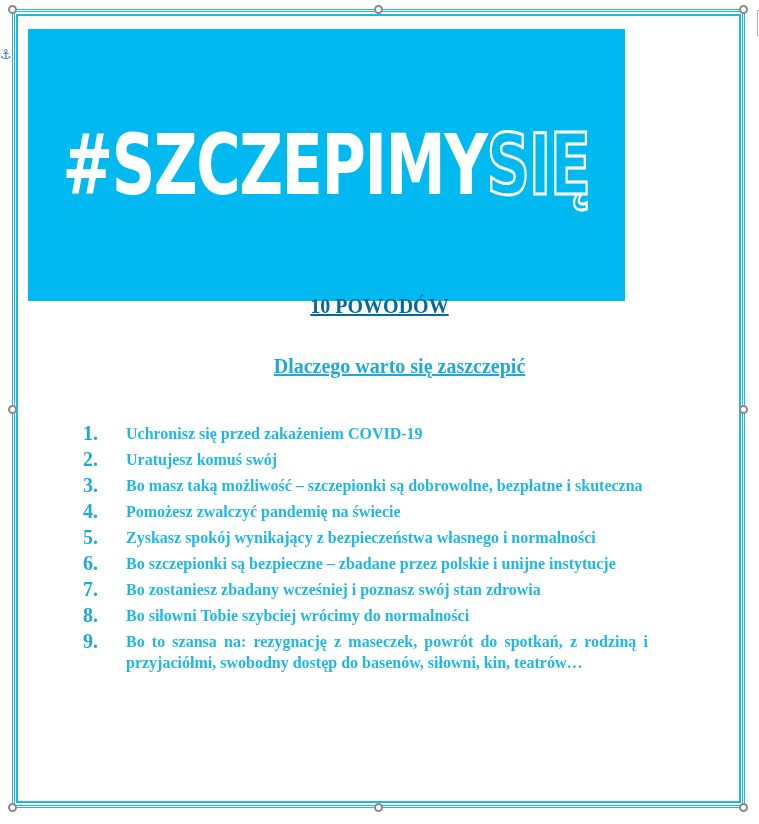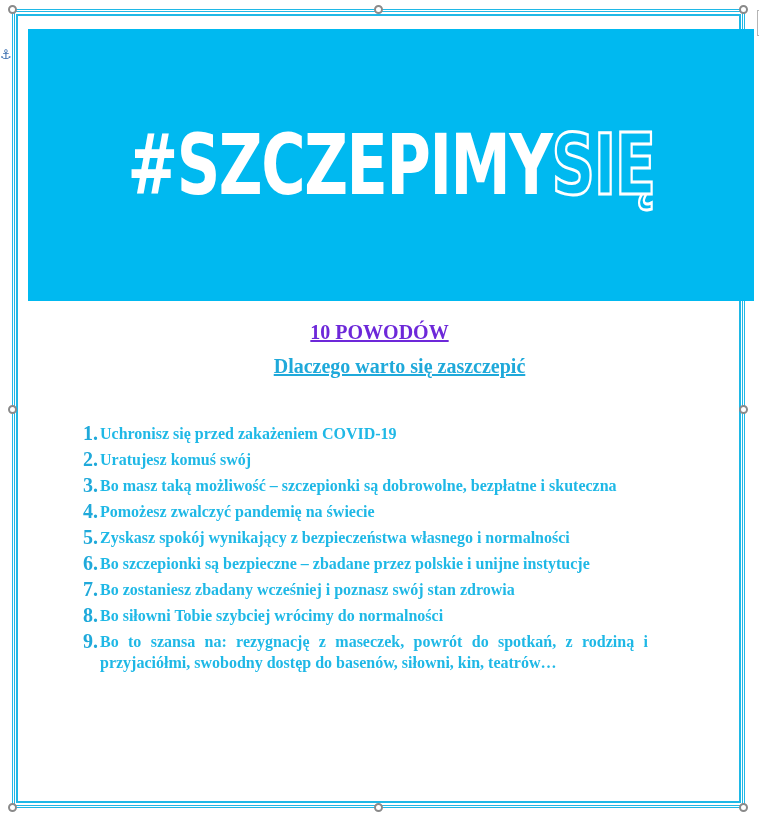--- a/index.html
+++ b/index.html
@@ -2,29 +2,29 @@
 <html><head>
 <meta charset="utf-8">
 <style>
   html, body { margin:0; padding:0; }
   body { width:759px; height:824px; background:#ffffff; position:relative; overflow:hidden; font-family:"Liberation Serif", serif; }
   .frame { position:absolute; left:12px; top:9px; width:733px; height:799px; border:3px double #1fb8e6; box-sizing:border-box; }
   .frame-inner { position:absolute; left:16px; top:14px; width:725px; height:789px; border:2px solid #1fb8e6; box-sizing:border-box; }
   .handle { position:absolute; width:9px; height:9px; border-radius:50%; background:#fff; border:2px solid #8a8a8a; box-sizing:border-box; }
   .anchor { position:absolute; left:0px; top:47px; font-size:13px; color:#3a6fb0; font-family:"DejaVu Sans", sans-serif; }
   .layout-box { position:absolute; left:757px; top:10px; width:8px; height:24px; border:1px solid #b5b5b5; background:#fff; }
-  .banner { position:absolute; left:28px; top:29px; width:726px; height:272px; background:#00b9f0; display:flex; align-items:center; justify-content:center; }
+  .banner { position:absolute; left:28px; top:29px; width:597px; height:272px; background:#00b9f0; display:flex; align-items:center; justify-content:center; }
   .banner-text { font-family:"DejaVu Sans", sans-serif; font-weight:bold; font-size:84px; letter-spacing:-2px; color:#ffffff; transform:scaleX(0.72); transform-origin:center; white-space:nowrap; line-height:1; }
   .banner-outline { color:transparent; -webkit-text-stroke:3px #ffffff; }
-  .title { position:absolute; left:0; width:759px; top:321px; text-align:center; font-weight:bold; font-size:20px; color:#6d28d9; text-decoration:underline; }
+  .title { position:absolute; left:0; width:759px; top:295px; text-align:center; font-weight:bold; font-size:20px; color:#0369a1; text-decoration:underline; }
   .subtitle { position:absolute; left:0; width:759px; top:355px; text-align:center; font-weight:bold; font-size:20px; color:#1fa9da; text-decoration:underline;margin-left:20px; }
   .list { position:absolute; left:64px; top:422px; width:584px; margin:0; padding:0; list-style:none; }
   .item { display:flex; align-items:flex-start; margin-bottom:4px; }
   .num { width:34px; flex:none; text-align:right; font-weight:bold; font-size:20px; color:#1fa9da; line-height:22px; padding-right:2px; }
-  .txt { flex:1; font-weight:bold; font-size:16px; color:#1fb8e6; text-align:justify; line-height:21px; padding-top:1px; }
+  .txt { flex:1; font-weight:bold; font-size:16px; color:#1fb8e6; text-align:justify; line-height:21px; padding-top:1px;margin-left:26px; }
 </style>
 </head>
 <body>
 
 <span class="anchor">⚓</span>
 <div class="layout-box"></div>
 
 <div class="frame"></div>
 <div class="frame-inner"></div>
 

